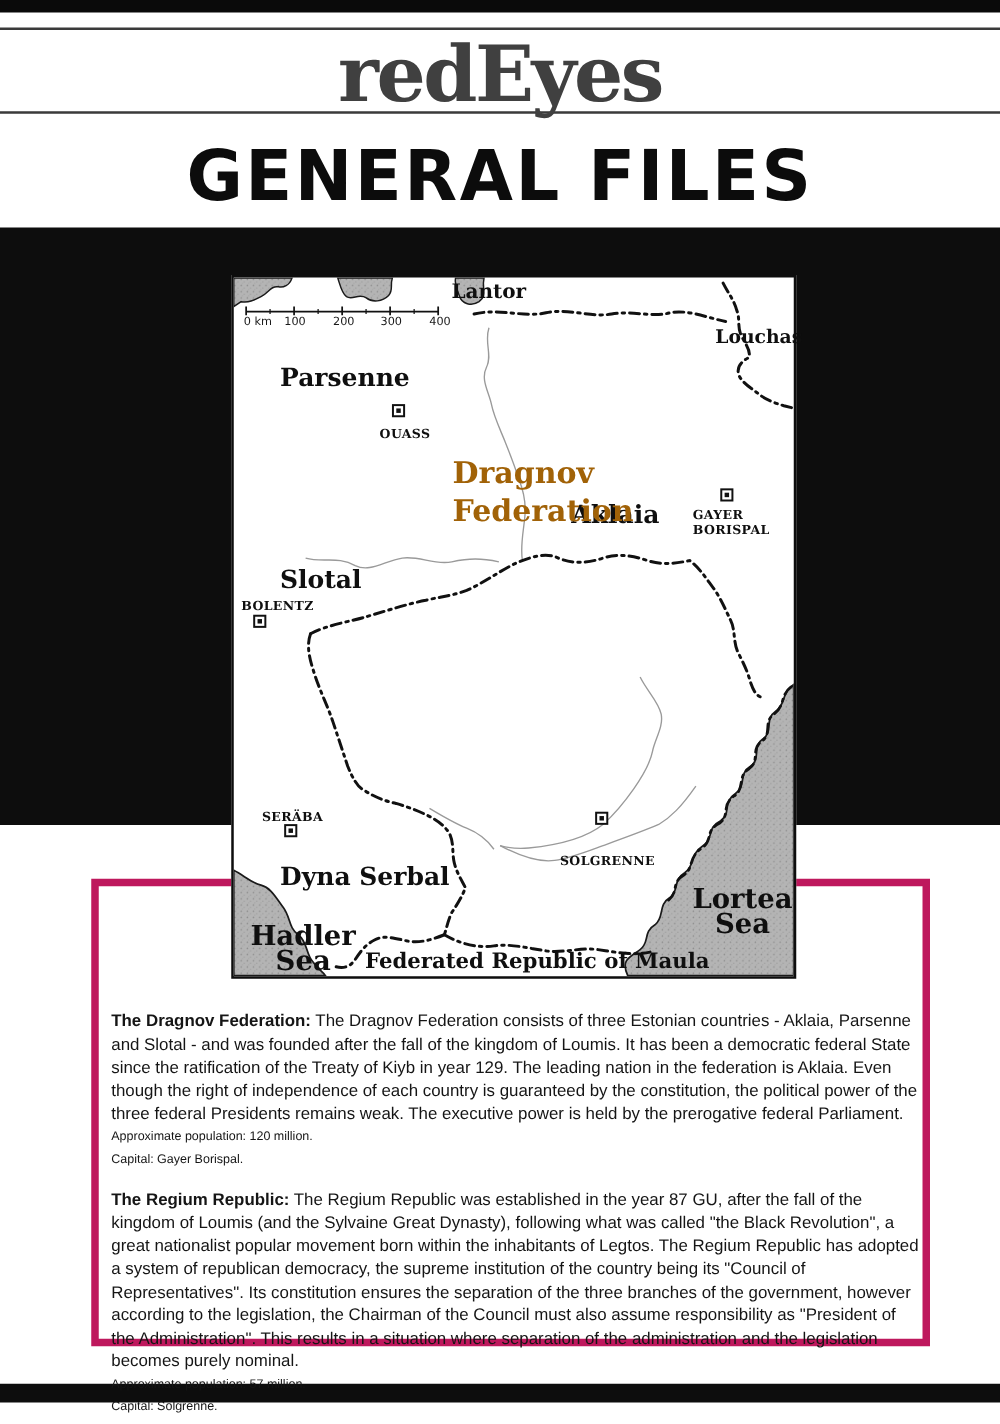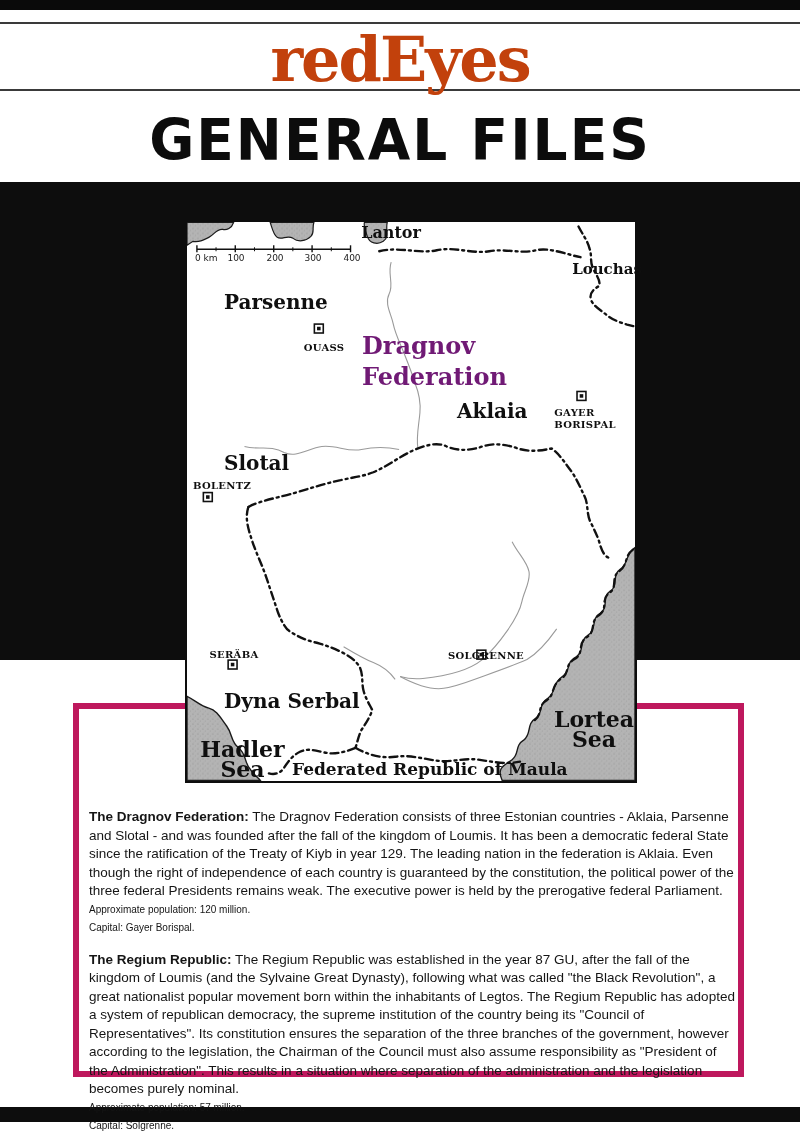--- a/index.html
+++ b/index.html
@@ -6,21 +6,21 @@
   .page{position:relative;width:800px;height:1139px;background:#fff;overflow:hidden;
         font-family:"Liberation Sans",sans-serif;}
 
   
   .topbar{position:absolute;left:0;top:0;width:800px;height:10px;background:#0a0a0a;}
   .rule{position:absolute;left:0;width:800px;height:2px;background:#3a3a3a;}
   .rule1{top:22px;}
   .rule2{top:89px;}
   .logo{position:absolute;left:0;top:24px;width:800px;text-align:center;
         font-family:"DejaVu Serif","Liberation Serif",serif;font-weight:bold;
-        font-size:62px;letter-spacing:-2px;color:#c2410c;line-height:72px;}
+        font-size:62px;letter-spacing:-2px;color:#404040;line-height:72px;}
   .title{position:absolute;left:0;top:108px;width:800px;text-align:center;
          font-family:"DejaVu Sans","Liberation Sans",sans-serif;font-weight:800;
          font-size:55px;letter-spacing:2px;color:#0c0c0c;line-height:66px;
          transform:scaleY(1.02);}
 
   
   .black-bg{position:absolute;left:0;top:182px;width:800px;height:478px;background:#0d0d0d;}
   .bottombar{position:absolute;left:0;top:1107px;width:800px;height:15px;background:#0d0d0d;}
 
   
@@ -35,21 +35,21 @@
   
   .mapbox{position:absolute;left:185px;top:220px;width:452px;height:563px;background:#fff;
           border:2px solid #0d0d0d;box-sizing:border-box;z-index:3;}
   .map-inner{position:absolute;left:0;top:0;width:448px;height:559px;}
   .map-svg{position:absolute;left:0;top:0;}
 
   .map-label{position:absolute;font-family:"DejaVu Serif","Liberation Serif",serif;
              font-weight:bold;color:#0f0f0f;white-space:nowrap;z-index:4;}
   .lbl-country{font-size:20px;}
   .lbl-sm{font-size:15px;}
-  .lbl-region{font-size:24px;color:#701a75;line-height:31px;}
+  .lbl-region{font-size:24px;color:#a16207;line-height:31px;margin-top:32px;}
   .lbl-sea{font-size:22px;line-height:20px;text-align:center;}
   .lbl-city{font-size:10px;letter-spacing:0.3px;line-height:12px;}
   .centered{transform:translateX(-50%);}
   .scale-lbl{position:absolute;top:31px;font-size:9px;color:#1a1a1a;
              font-family:"DejaVu Sans","Liberation Sans",sans-serif;white-space:nowrap;}
 </style>
 </head>
 <body>
 
 <div class="page">
@@ -177,21 +177,21 @@
         <div>Sea</div>
       </div>
 
       <div class="map-label lbl-city centered" style="left:137px;top:120px;">OUASS</div>
       <div class="map-label lbl-city centered" style="left:398px;top:185px;">
         <div>GAYER</div>
         <div>BORISPAL</div>
       </div>
       <div class="map-label lbl-city" style="left:6px;top:258px;">BOLENTZ</div>
       <div class="map-label lbl-city centered" style="left:47px;top:427px;">SERÄBA</div>
-      <div class="map-label lbl-city centered" style="left:299px;top:428px;">SOLGRENNE</div>
+      <div class="map-label lbl-city centered" style="left:299px;top:462px;">SOLGRENNE</div>
 
     </div>
   </div>
 
   <div class="textbox">
     <div class="text-inner">
 
       <div class="article">
         <p class="article-text"><strong class="article-title">The Dragnov Federation:</strong> <span>The Dragnov Federation consists of three Estonian countries - Aklaia, Parsenne and Slotal - and was founded after the fall of the kingdom of Loumis. It has been a democratic federal State since the ratification of the Treaty of Kiyb in year 129. The leading nation in the federation is Aklaia. Even though the right of independence of each country is guaranteed by the constitution, the political power of the three federal Presidents remains weak. The executive power is held by the prerogative federal Parliament.</span></p>
         <div class="article-line">Approximate population: 120 million.</div>

